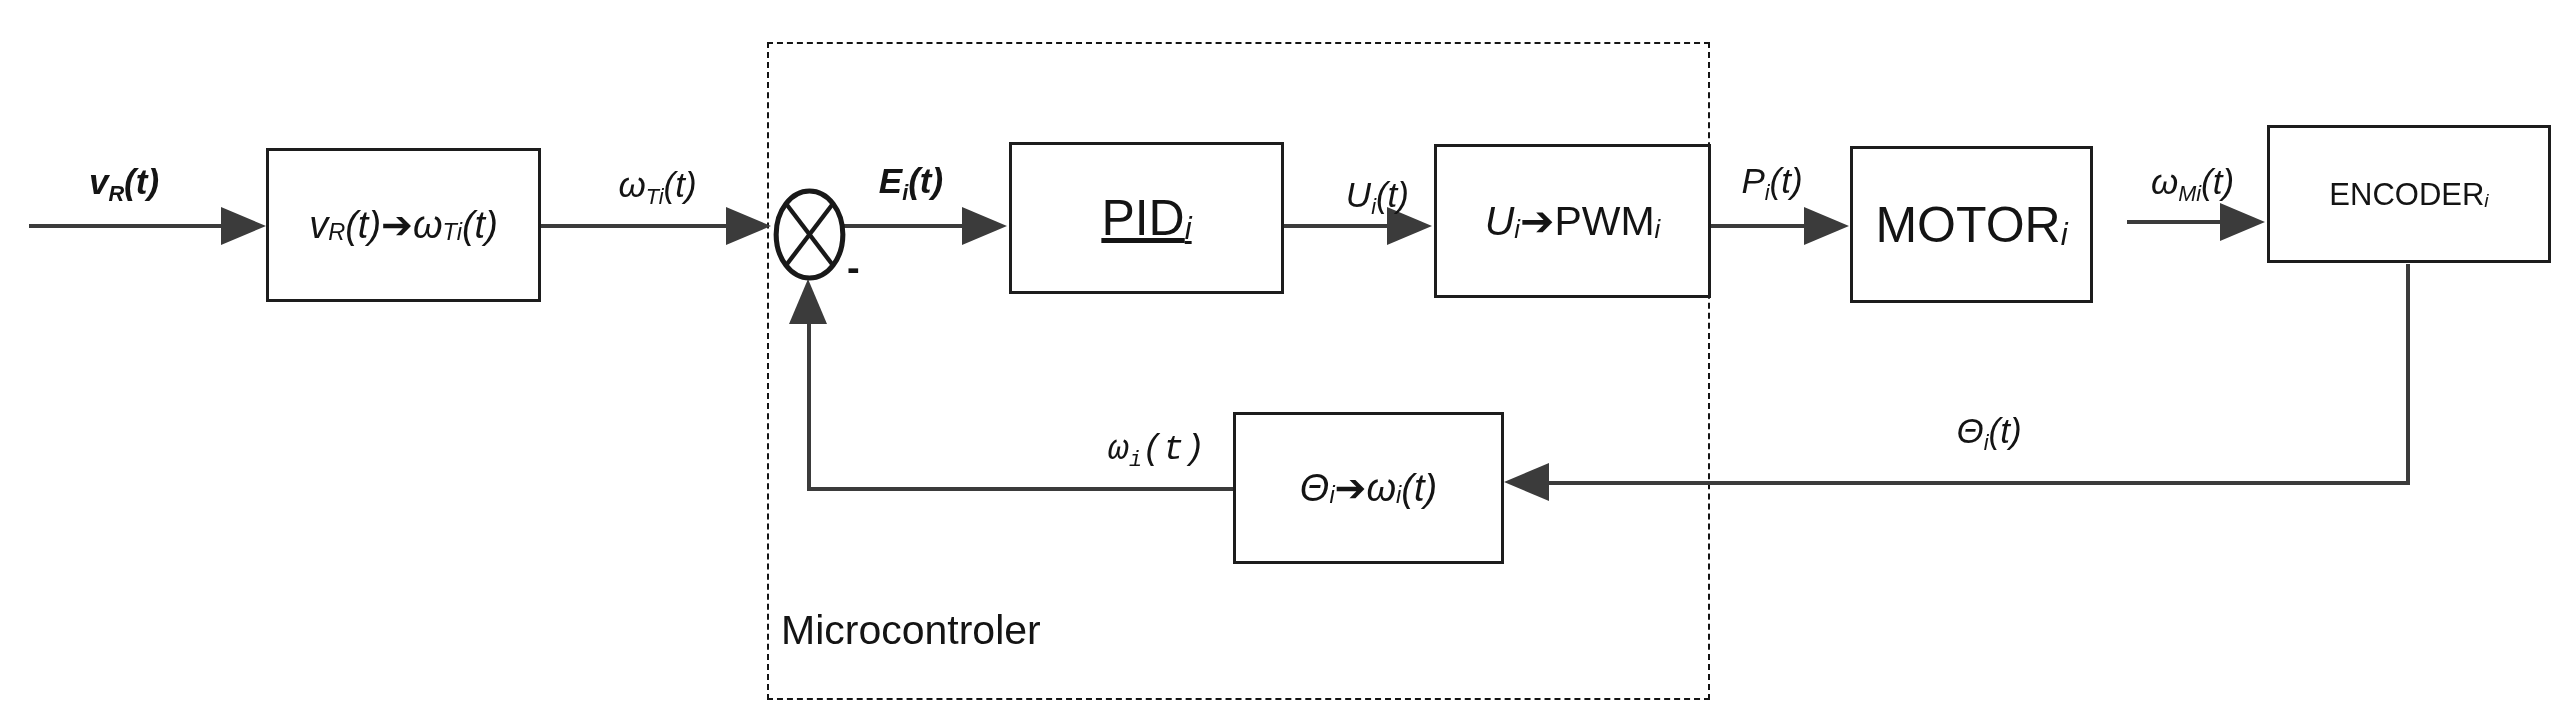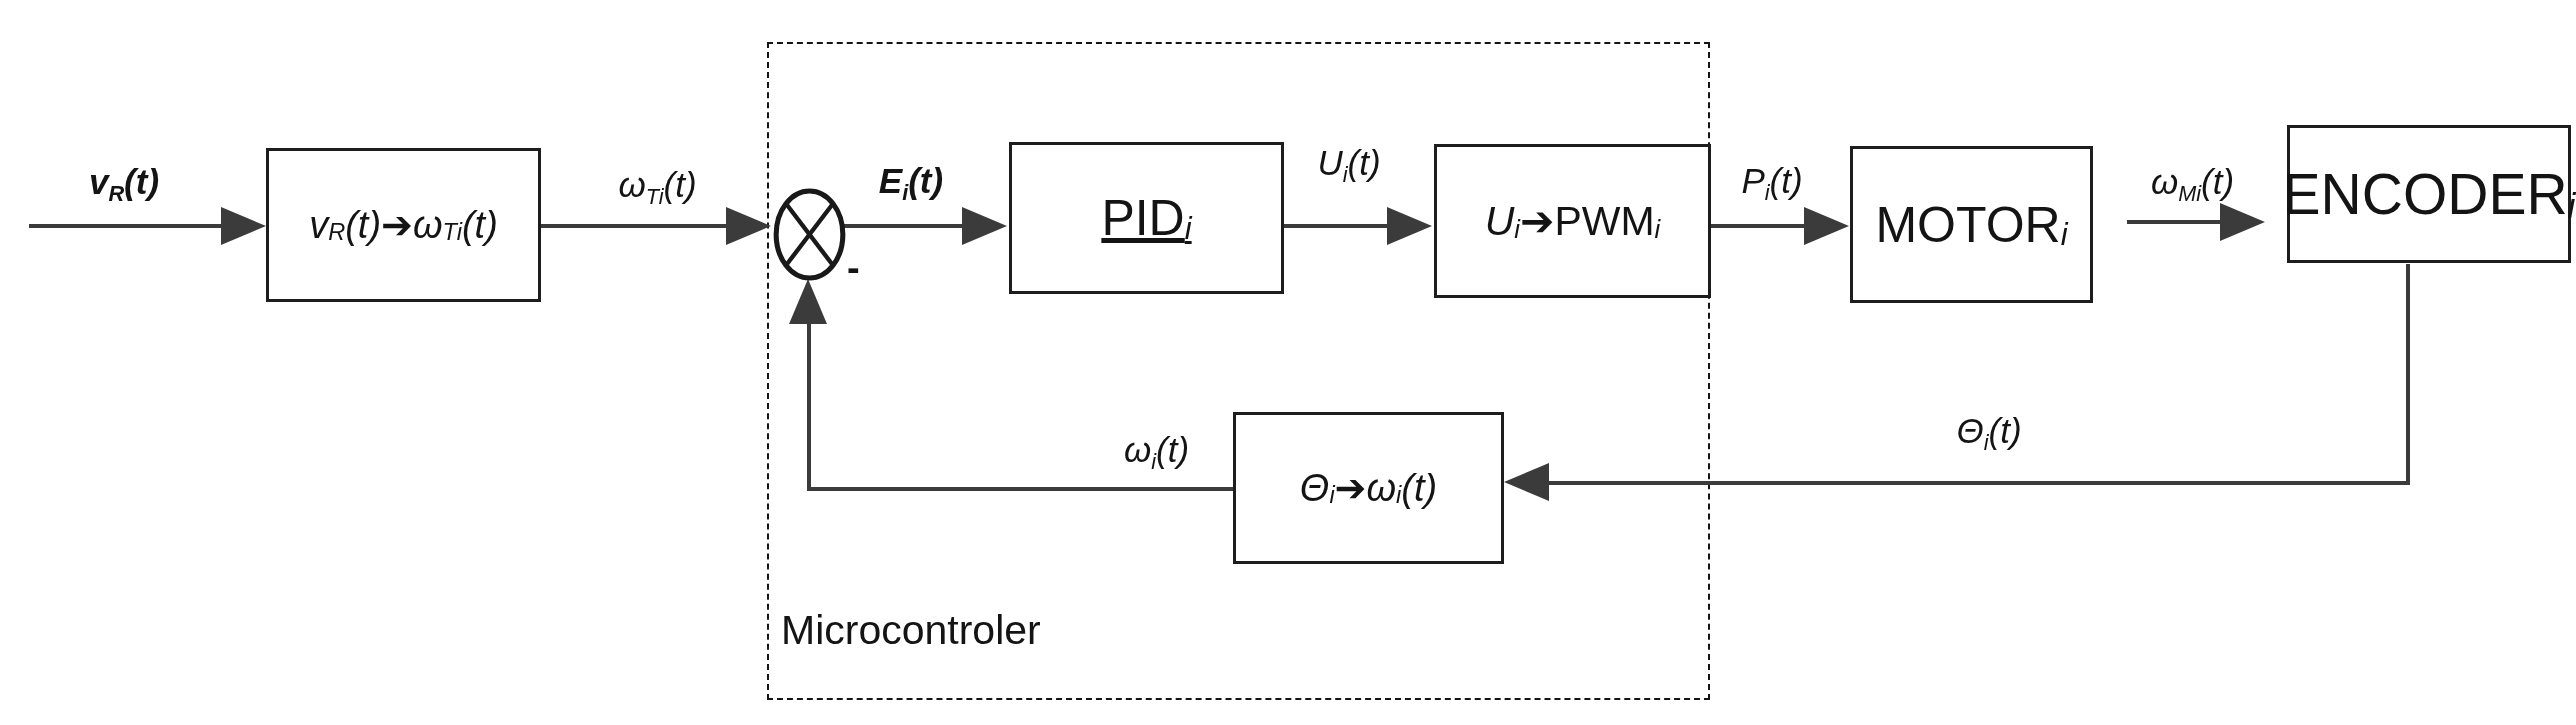--- a/index.html
+++ b/index.html
@@ -24,21 +24,21 @@
   .arr.r{border-top:19px solid transparent;border-bottom:19px solid transparent;border-left:45px solid var(--line);}
   .arr.l{border-top:19px solid transparent;border-bottom:19px solid transparent;border-right:45px solid var(--line);}
   .arr.u{border-left:19.7px solid transparent;border-right:19.7px solid transparent;border-bottom:45px solid var(--line);}
   .block{
     position:absolute;box-sizing:border-box;border:3.6px solid var(--border);
     background:var(--bg);display:flex;align-items:center;justify-content:center;
     text-align:center;white-space:nowrap;line-height:1;
   }
   .fs52{font-size:38px;}
   .fs56{font-size:41px;}
-  .fs62{font-size:57px;margin-left:20px;}
+  .fs62{font-size:31px;}
   .fs68{font-size:50px;}
   .sig{
     position:absolute;font-style:italic;font-size:35px;line-height:1.1;
     text-align:center;white-space:nowrap;color:var(--ink);
   }
   .run-it{font-style:italic;}
   .run-plain{font-style:normal;}
   .run-subit{font-style:italic;font-size:62%;position:relative;bottom:-0.33em;}
   .run-arrow{font-style:normal;font-weight:700;font-family:"DejaVu Sans",sans-serif;}
   .boundary-label{position:absolute;font-size:41px;font-style:normal;color:var(--ink);line-height:1;}
@@ -125,20 +125,20 @@
       <span class="run-plain"> </span>
       <span class="run-arrow">➔</span>
       <span class="run-it">ω</span>
       <span class="run-subit">i</span>
       <span class="run-it">(t)</span>
     </div>
 
   <div class="sig" style="left:40px;top:163px;width:168px;font-weight:bold;"><span class="run-it">v</span><span class="run-subit">R</span><span class="run-it">(t)</span></div>
   <div class="sig" style="left:561px;top:166px;width:193px;"><span class="run-it">ω</span><span class="run-subit">Ti</span><span class="run-it">(t)</span></div>
   <div class="sig" style="left:851px;top:162px;width:120px;font-weight:bold;"><span class="run-it">E</span><span class="run-subit">i</span><span class="run-it">(t)</span></div>
-  <div class="sig" style="left:1289px;top:144px;width:120px;"><span class="run-it">U</span><span class="run-subit">i</span><span class="run-it">(t)</span></div>
+  <div class="sig" style="left:1289px;top:176px;width:120px;text-align:right;"><span class="run-it">U</span><span class="run-subit">i</span><span class="run-it">(t)</span></div>
   <div class="sig" style="left:1712px;top:162px;width:120px;"><span class="run-it">P</span><span class="run-subit">i</span><span class="run-it">(t)</span></div>
   <div class="sig" style="left:2105px;top:163px;width:175px;"><span class="run-it">ω</span><span class="run-subit">Mi</span><span class="run-it">(t)</span></div>
   <div class="sig" style="left:1905px;top:412px;width:168px;"><span class="run-it">Θ</span><span class="run-subit">i</span><span class="run-it">(t)</span></div>
-  <div class="sig" style="left:1078px;top:431px;width:157px;"><span class="run-it">ω</span><span class="run-subit">i</span><span class="run-it">(t)</span></div>
+  <div class="sig" style="left:1078px;top:431px;width:157px;font-family:Liberation Mono, monospace;"><span class="run-it">ω</span><span class="run-subit">i</span><span class="run-it">(t)</span></div>
 
 </div>
 
 
 </body></html>

